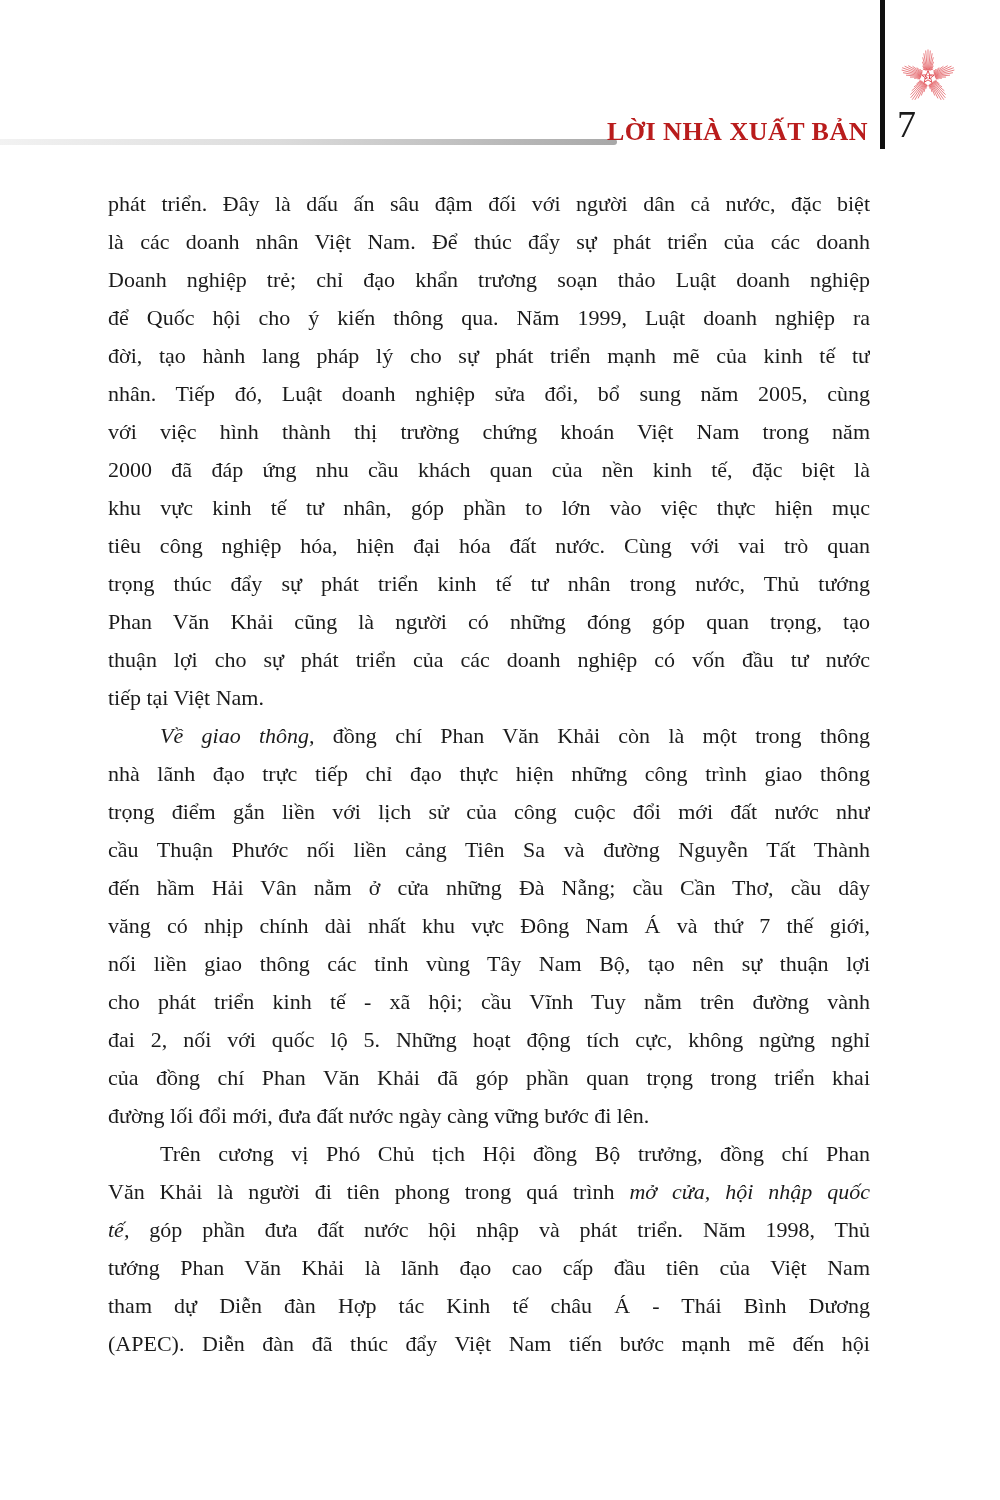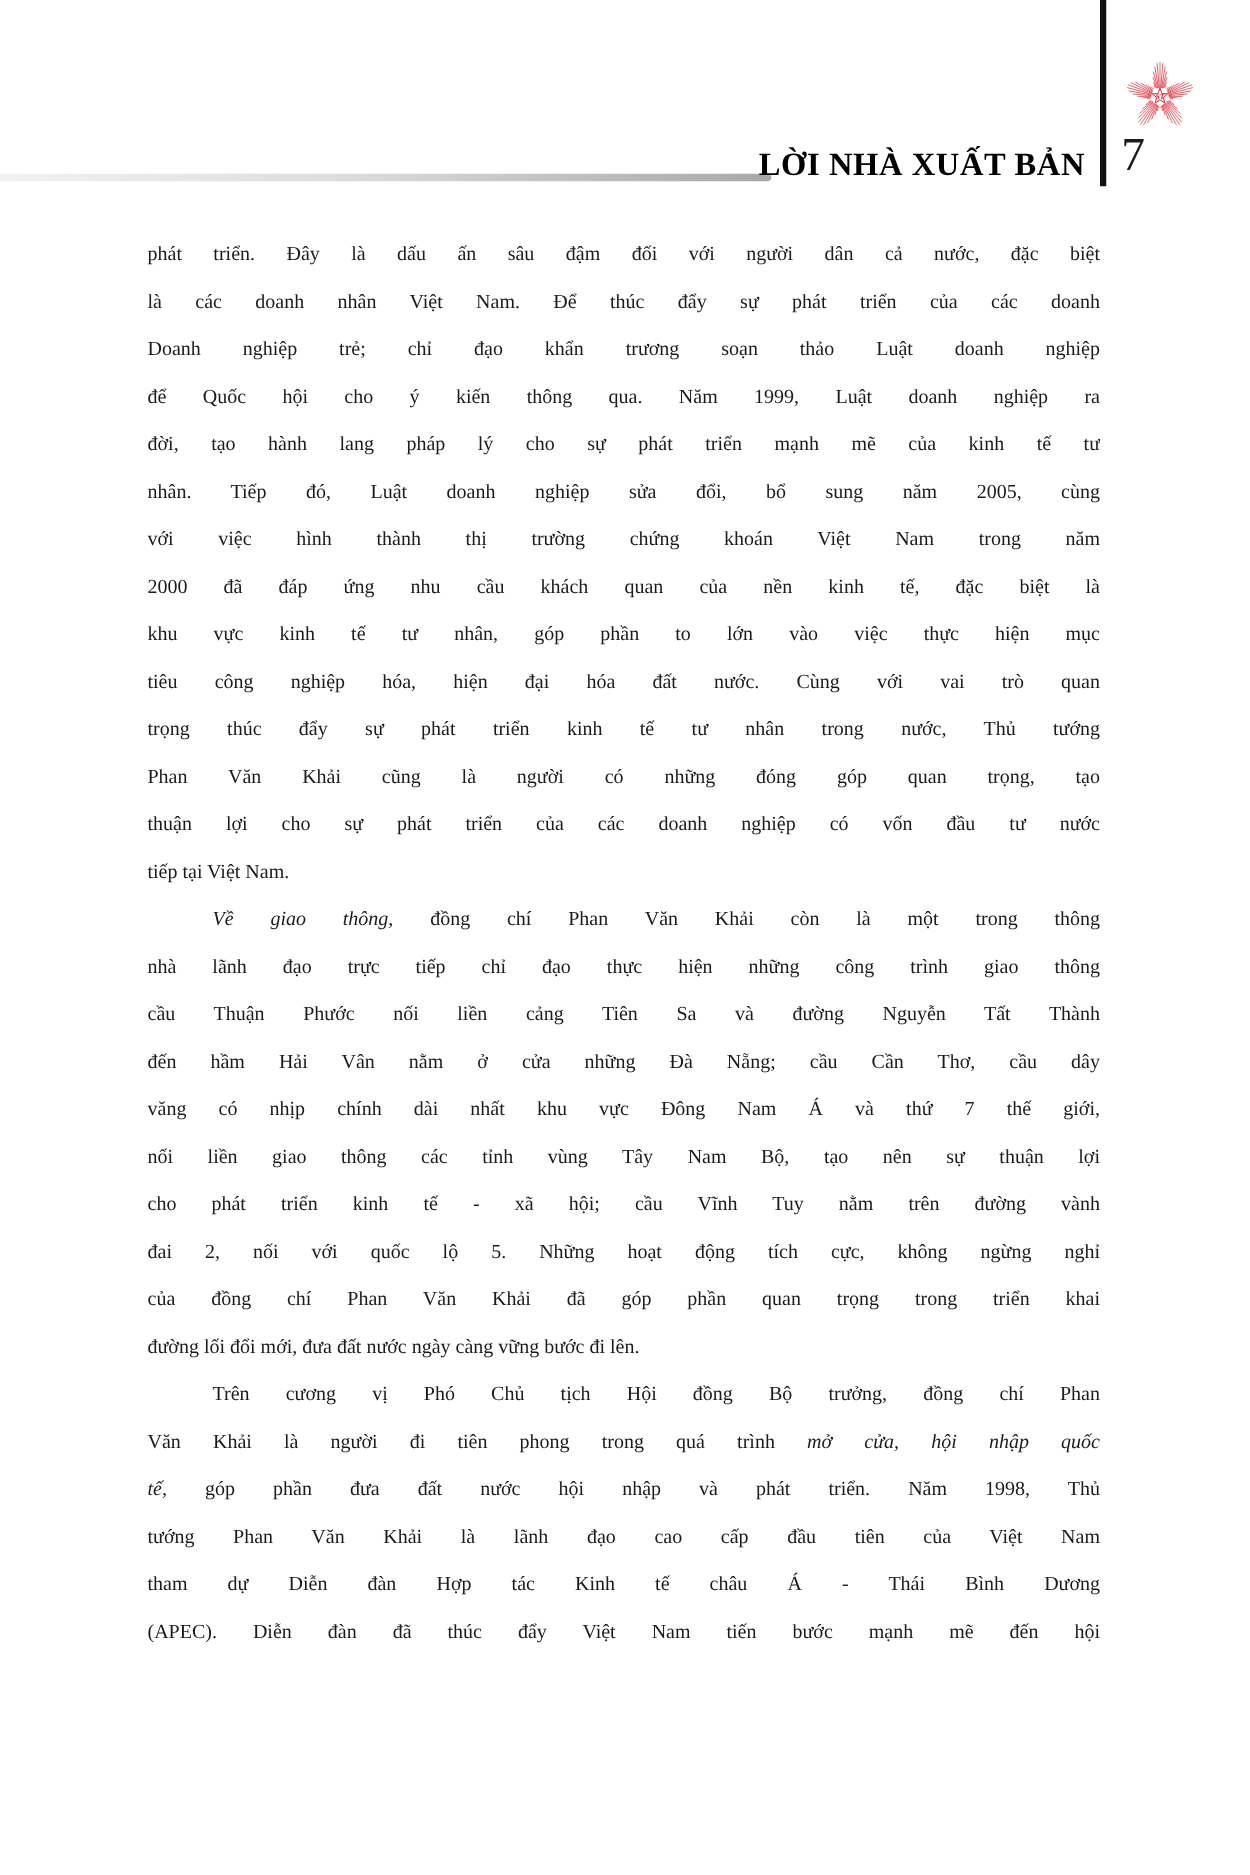--- a/index.html
+++ b/index.html
@@ -14,44 +14,44 @@
   .divider{
     position:absolute;left:0;top:139px;
     width:617px;height:6px;
     background:linear-gradient(to right,#f2f2f2 0%,#dcdcdc 45%,#a8a8a8 100%);
     border-radius:0 3px 3px 0;
   }
   .header-title{
     position:absolute;top:117px;right:132px;
     font-size:26px;font-weight:700;
     letter-spacing:0.5px;
-    color:#000000;
+    color:#b91c1c;
     white-space:nowrap;
   }
   .vrule{
     position:absolute;left:880px;top:0;
     width:5px;height:149px;
     background:#101010;
   }
   .page-num{
     position:absolute;left:897px;top:102px;
     font-size:38px;font-weight:400;color:#1b1b1b;
   }
   .logo{
     position:absolute;left:898px;top:45px;
     width:60px;height:63px;
   }
   .logo text{
     font-family:"Liberation Serif","DejaVu Serif",serif;
     font-weight:700;font-style:italic;
   }
   .body-text{
-    position:absolute;left:118px;top:185px;
+    position:absolute;left:108px;top:185px;
     width:762px;
-    font-size:16px;line-height:38px;
+    font-size:22px;line-height:38px;
   }
   .line{
     height:38px;overflow:hidden;
     text-align:justify;
   }
   .line.just{ text-align-last:justify; }
   .line.indent{ text-indent:52px; }
   .line i{ font-style:italic; }
 </style>
 </head>
@@ -157,20 +157,21 @@
       <div class="line just"><span>với việc hình thành thị trường chứng khoán Việt Nam trong năm</span></div>
       <div class="line just"><span>2000 đã đáp ứng nhu cầu khách quan của nền kinh tế, đặc biệt là</span></div>
       <div class="line just"><span>khu vực kinh tế tư nhân, góp phần to lớn vào việc thực hiện mục</span></div>
       <div class="line just"><span>tiêu công nghiệp hóa, hiện đại hóa đất nước. Cùng với vai trò quan</span></div>
       <div class="line just"><span>trọng thúc đẩy sự phát triển kinh tế tư nhân trong nước, Thủ tướng</span></div>
       <div class="line just"><span>Phan Văn Khải cũng là người có những đóng góp quan trọng, tạo</span></div>
       <div class="line just"><span>thuận lợi cho sự phát triển của các doanh nghiệp có vốn đầu tư nước</span></div>
       <div class="line"><span>tiếp tại Việt Nam.</span></div>
       <div class="line indent just"><i>Về giao thông,</i><span> đồng chí Phan Văn Khải còn là một trong thông</span></div>
       <div class="line just"><span>nhà lãnh đạo trực tiếp chỉ đạo thực hiện những công trình giao thông</span></div>
+      <div class="line just"><span>trọng điểm gắn liền với lịch sử của công cuộc đổi mới đất nước như</span></div>
       <div class="line just"><span>cầu Thuận Phước nối liền cảng Tiên Sa và đường Nguyễn Tất Thành</span></div>
       <div class="line just"><span>đến hầm Hải Vân nằm ở cửa những Đà Nẵng; cầu Cần Thơ, cầu dây</span></div>
       <div class="line just"><span>văng có nhịp chính dài nhất khu vực Đông Nam Á và thứ 7 thế giới,</span></div>
       <div class="line just"><span>nối liền giao thông các tỉnh vùng Tây Nam Bộ, tạo nên sự thuận lợi</span></div>
       <div class="line just"><span>cho phát triển kinh tế - xã hội; cầu Vĩnh Tuy nằm trên đường vành</span></div>
       <div class="line just"><span>đai 2, nối với quốc lộ 5. Những hoạt động tích cực, không ngừng nghỉ</span></div>
       <div class="line just"><span>của đồng chí Phan Văn Khải đã góp phần quan trọng trong triển khai</span></div>
       <div class="line"><span>đường lối đổi mới, đưa đất nước ngày càng vững bước đi lên.</span></div>
       <div class="line indent just"><span>Trên cương vị Phó Chủ tịch Hội đồng Bộ trưởng, đồng chí Phan</span></div>
       <div class="line just"><span>Văn Khải là người đi tiên phong trong quá trình </span><i>mở cửa, hội nhập quốc</i></div>

